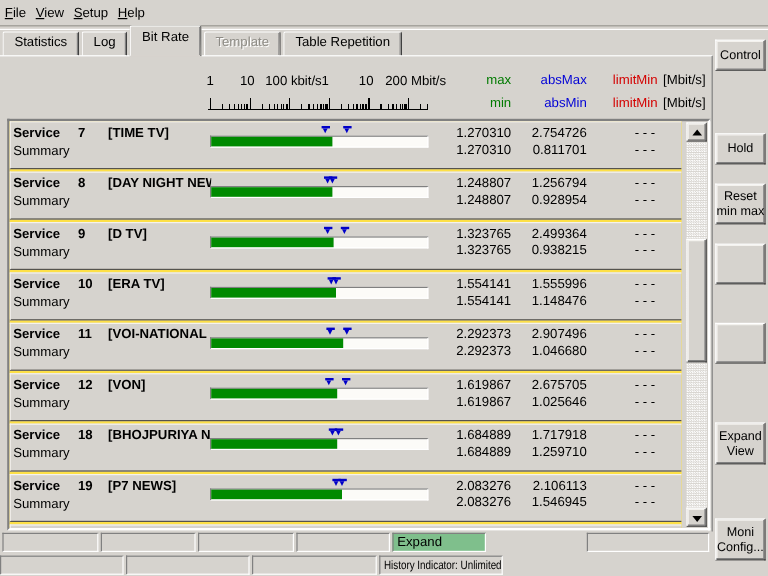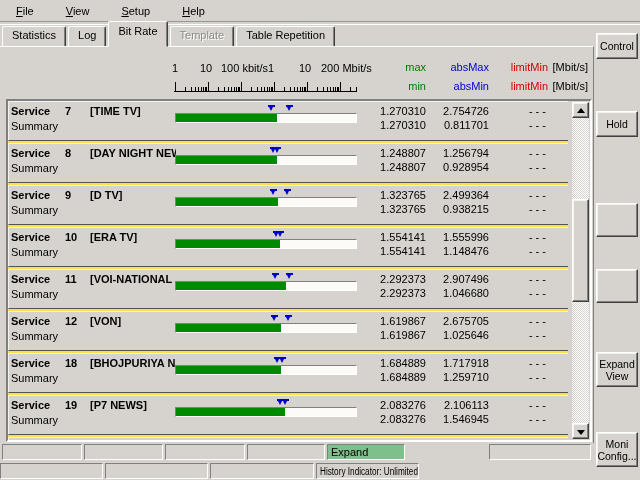--- a/index.html
+++ b/index.html
@@ -6,21 +6,21 @@
     --bg:#D6D3CE; --hi:#F4F2EE; --wh:#FFFFFF; --sh:#808080; --dk:#404040;
     --c-minmax:#007A00; --c-abs:#0000D6; --c-limit:#D40000;
     --bar-fill:#008A00; --marker:#0000C8; --run:#7FBF8C;
   }
   html,body{margin:0;padding:0;}
   body{font-family:"Liberation Sans",sans-serif;font-size:11px;color:#000;}
   #win{position:relative;width:640px;height:480px;background:var(--bg);overflow:hidden;}
 
   
   #menubar{position:absolute;left:0;top:0;width:640px;height:21px;display:flex;align-items:center;}
-  .menu-item{padding:2px 16px;cursor:default;text-align:right;}
+  .menu-item{padding:2px 4px;cursor:default;text-align:right;}
   .menu-item::first-letter{text-decoration:underline;}
   #menusep{position:absolute;left:0;top:21px;width:640px;height:2px;
     border-top:1px solid #9B9892;border-bottom:1px solid var(--wh);}
 
   
   #tabbar{position:absolute;left:2px;top:24px;height:23px;display:flex;align-items:flex-end;}
   .tab{position:relative;height:17px;padding:2px 9px 0 9px;margin-right:2px;background:var(--bg);
     border:1px solid;border-color:var(--wh) var(--dk) var(--bg) var(--wh);
     border-top-left-radius:2px;border-top-right-radius:2px;
     box-shadow:inset -1px 0 0 var(--sh);}
@@ -345,20 +345,22 @@
         </div>
       <div id="sb-thumb"></div>
       <div class="sbtn" id="sb-down">
           <span class="arr"></span>
         </div>
     </div>
   </div>
 
   <div class="sidebtn" id="btn-control">Control</div>
   <div class="sidebtn" id="btn-hold">Hold</div>
+  <div class="sidebtn" id="btn-reset">Reset
+min max</div>
   <div class="sidebtn" id="btn-blank1"></div>
   <div class="sidebtn" id="btn-blank2"></div>
   <div class="sidebtn" id="btn-expand">Expand
 View</div>
   <div class="sidebtn" id="btn-moni">Moni
 Config...</div>
 
   <div class="scell srow1" style="left:2px;width:80px;"></div>
   <div class="scell srow1" style="left:84px;width:79px;"></div>
   <div class="scell srow1" style="left:165px;width:80px;"></div>

